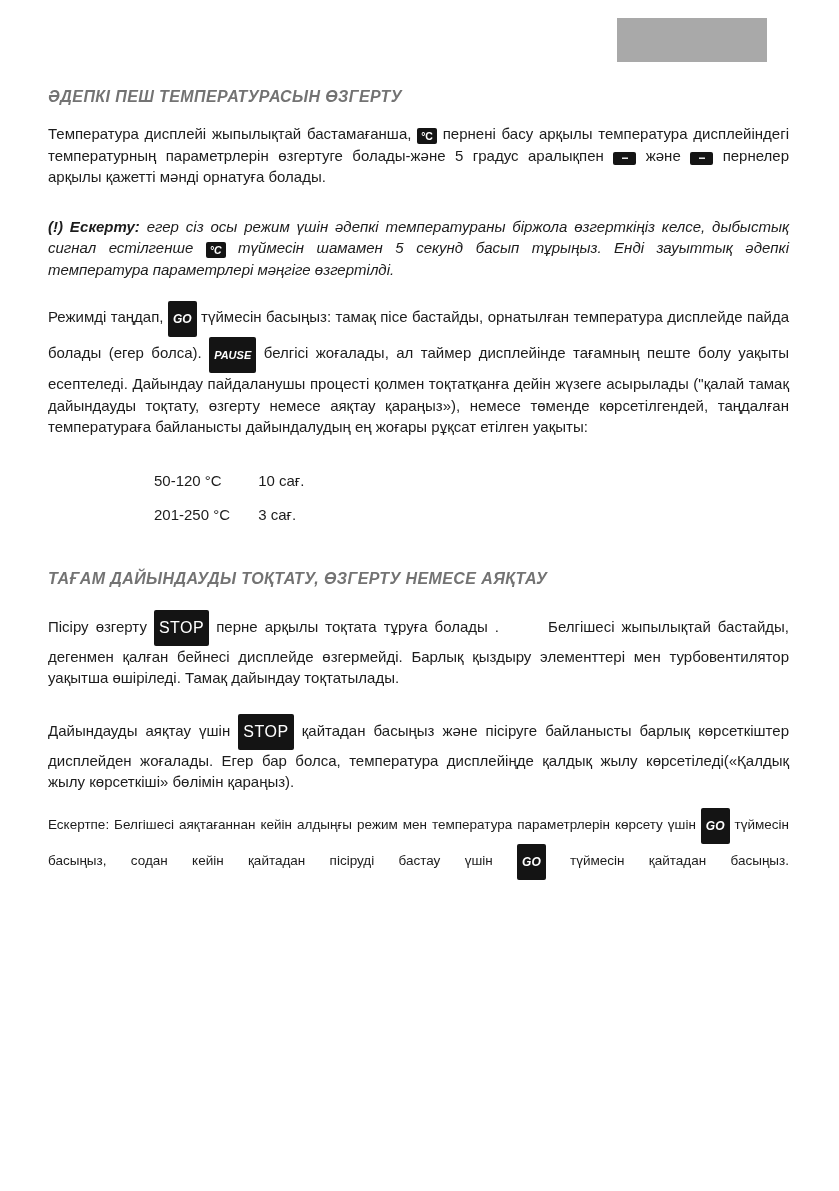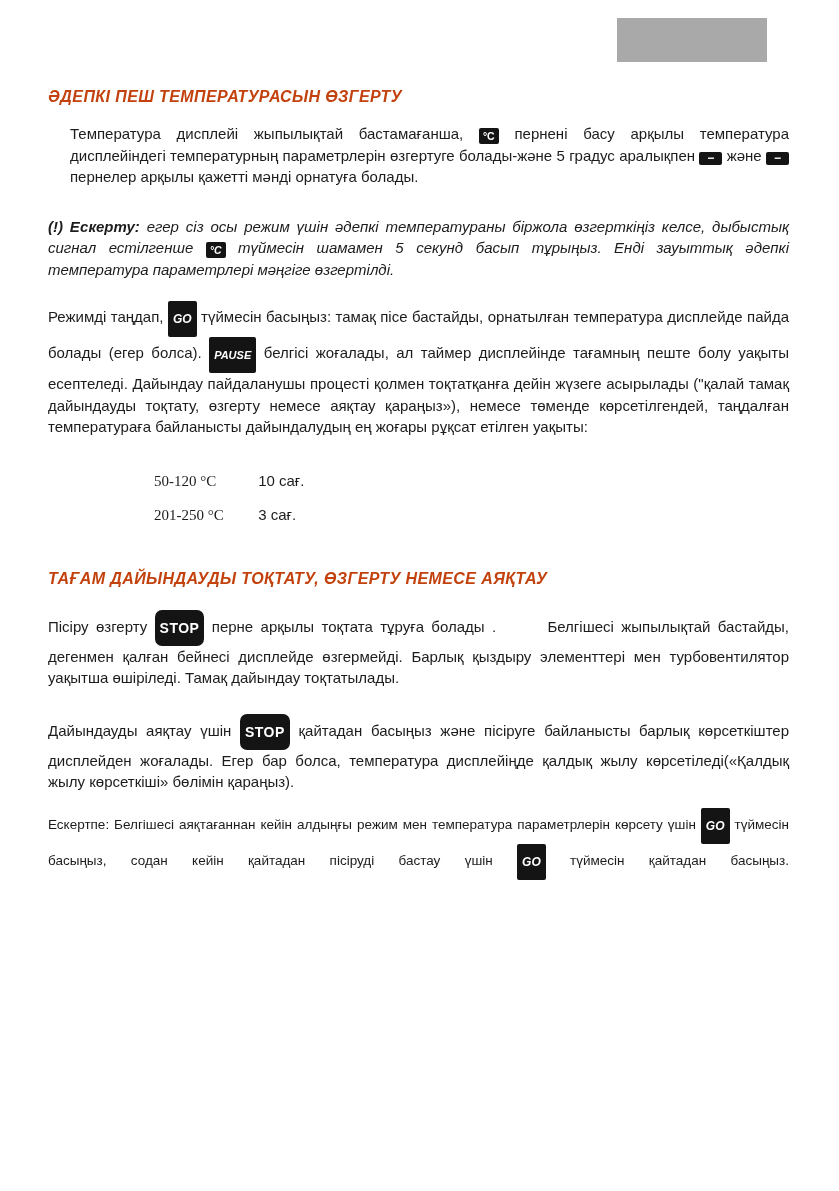--- a/index.html
+++ b/index.html
@@ -7,30 +7,30 @@
   body { font-family:"Liberation Sans", sans-serif; color:#1c1c1c; }
   .page { position:relative; width:839px; height:1191px; padding:0 50px 0 48px; overflow:hidden; }
 
   .photo-placeholder {
     position:absolute; top:18px; left:617px; width:150px; height:44px;
     background:#a9a9a9;
   }
 
   .doc-heading {
     font-size:16px; font-weight:bold; font-style:italic;
-    letter-spacing:0.4px; color:#c2410c;
+    letter-spacing:0.4px; color:#737373;
   }
   .h-first { margin-top:88px; }
   .h-manual { margin-top:16px; }
   .h-stop { margin-top:38px; }
 
   p.body {
     font-size:15px; line-height:21.5px; text-align:justify; color:#1c1c1c;
   }
-  .p-default { margin-top:17px;margin-left:22px; }
+  .p-default { margin-top:17px; }
   .p-note1 { margin-top:28px; font-style:italic; }
   .p-note1 .lead { font-weight:bold;font-style:italic; }
   .p-go { margin-top:21px; }
   .p-auto { margin-top:27px; }
   .p-pause { margin-top:22px; }
   .p-end { margin-top:25px; }
 
   .p-smallnote {
     margin-top:15px; font-size:13.5px; line-height:20px;
     text-align:justify; text-align-last:justify;
@@ -38,25 +38,25 @@
 
   .key {
     display:inline-block; background:#141414; color:#ffffff;
     border-radius:2px; vertical-align:-1px; line-height:14px;
     padding:11px 5px; white-space:nowrap;
   }
   .key-celsius { font-size:10.5px; font-weight:bold; padding:1px 4px; }
   .key-minus  { font-size:12px; font-weight:bold; padding:0 8px; line-height:13px; }
   .key-go     { font-size:12px; font-weight:bold; font-style:italic; }
   .key-pause  { font-size:11px; font-weight:bold; font-style:italic; }
-  .key-stop   { font-size:14px; font-weight:bold; letter-spacing:0.5px;border-radius:7px; }
+  .key-stop   { font-size:16px; font-weight:normal; letter-spacing:0.5px; }
 
   .temp-table { margin-top:26px; padding-left:106px; }
   .trow { line-height:34px; font-size:15px; }
-  .tcell-range { display:inline-block; width:100px;font-family:Liberation Serif, serif; }
+  .tcell-range { display:inline-block; width:100px; }
   .tcell-duration { display:inline-block; }
 </style>
 </head>
 <body>
 
 <div class="page">
 
   <div class="photo-placeholder"></div>
 
   <div class="doc-heading h-first">ӘДЕПКІ ПЕШ ТЕМПЕРАТУРАСЫН ӨЗГЕРТУ</div>

